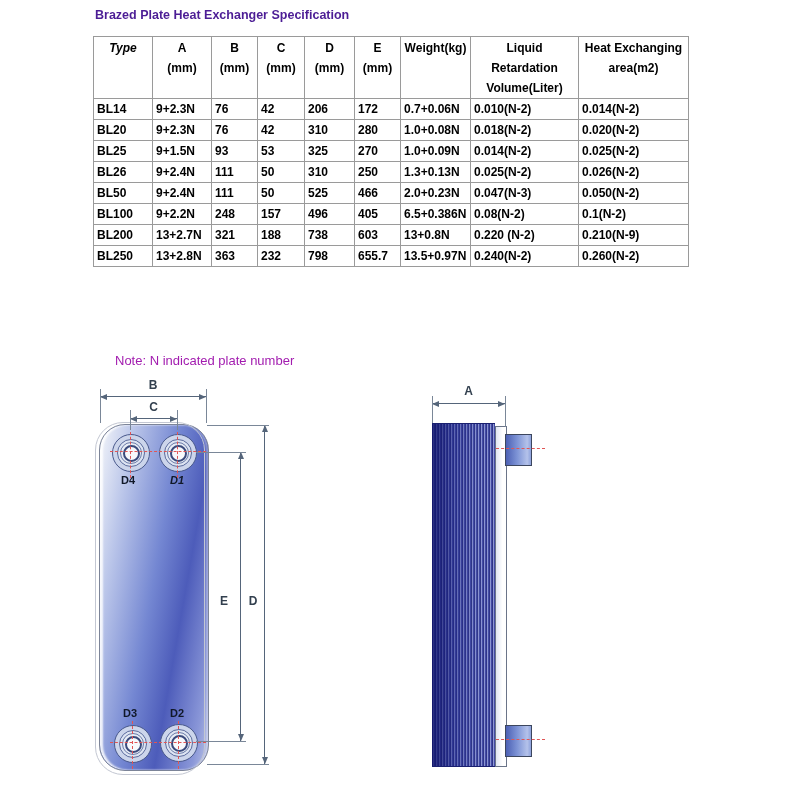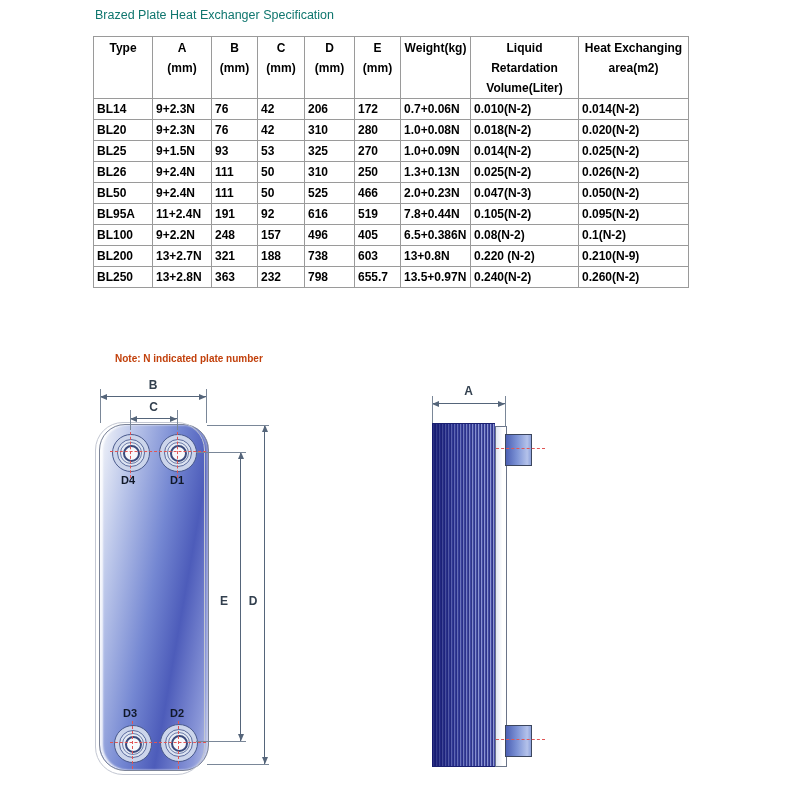--- a/index.html
+++ b/index.html
@@ -2,41 +2,41 @@
 <html><head>
 <meta charset="utf-8">
 <style>
   html,body { margin:0; padding:0; background:#ffffff; }
   .page {
     position:relative; width:785px; height:786px; background:#fff;
     font-family:"Liberation Sans", sans-serif; overflow:hidden;
   }
   .page-title {
     position:absolute; left:95px; top:8px;
-    font-size:12.5px; font-weight:normal; color:#0f766e;
+    font-size:12.5px; font-weight:bold; color:#4c1d95;
   }
   
   .spec-table {
     position:absolute; left:93px; top:36px;
     border-collapse:collapse; table-layout:fixed; width:582px;
     font-size:12px; font-weight:bold; color:#000;
   }
   .spec-table th, .spec-table td { border:1px solid #9a9a9a; overflow:hidden; white-space:nowrap; }
   .spec-table thead tr { height:62px; }
   .spec-table th { vertical-align:top; text-align:center; padding:1px 1px 0 1px; font-weight:bold; }
   .spec-table .th-line { line-height:20px; }
   .spec-table td { height:20px; padding:0 3px; vertical-align:middle; text-align:left; }
-  .spec-table th:nth-child(1){width:56px;} .spec-table th:nth-child(2){width:56px;}
+  .spec-table th:nth-child(1){width:56px;font-style:italic;} .spec-table th:nth-child(2){width:56px;}
   .spec-table th:nth-child(3){width:43px;} .spec-table th:nth-child(4){width:44px;}
   .spec-table th:nth-child(5){width:47px;} .spec-table th:nth-child(6){width:43px;}
   .spec-table th:nth-child(7){width:67px;} .spec-table th:nth-child(8){width:105px;}
   .spec-table th:nth-child(9){width:107px;}
   .note-text {
     position:absolute; left:115px; top:353px;
-    font-size:10px; font-weight:bold; color:#c2410c;
+    font-size:13px; font-weight:normal; color:#a21caf;
   }
   
   .dim-label { position:absolute; font-size:12px; font-weight:600; color:#33404f; text-align:center; }
   .dim-h { position:absolute; height:0; border-top:1px solid #55657a; }
   .dim-h::before { content:""; position:absolute; left:0; top:-3.5px;
     border-top:3px solid transparent; border-bottom:3px solid transparent; border-right:7px solid #55657a; }
   .dim-h::after { content:""; position:absolute; right:0; top:-3.5px;
     border-top:3px solid transparent; border-bottom:3px solid transparent; border-left:7px solid #55657a; }
   .dim-v { position:absolute; width:0; border-left:1px solid #55657a; }
   .dim-v::before { content:""; position:absolute; top:0; left:-3.5px;
@@ -180,31 +180,20 @@
         <tr>
           <td>BL50</td>
           <td>9+2.4N</td>
           <td>111</td>
           <td>50</td>
           <td>525</td>
           <td>466</td>
           <td>2.0+0.23N</td>
           <td>0.047(N-3)</td>
           <td>0.050(N-2)</td>
-        </tr>
-        <tr>
-          <td>BL95A</td>
-          <td>11+2.4N</td>
-          <td>191</td>
-          <td>92</td>
-          <td>616</td>
-          <td>519</td>
-          <td>7.8+0.44N</td>
-          <td>0.105(N-2)</td>
-          <td>0.095(N-2)</td>
         </tr>
         <tr>
           <td>BL100</td>
           <td>9+2.2N</td>
           <td>248</td>
           <td>157</td>
           <td>496</td>
           <td>405</td>
           <td>6.5+0.386N</td>
           <td>0.08(N-2)</td>
@@ -263,21 +252,21 @@
     </div>
     <div class="port" style="left:160px; top:724px;">
       <div class="ring">
           <div class="ring2">
             <div class="hole"></div>
           </div>
         </div>
     </div>
 
     <div class="port-label" style="left:112px; top:474px;">D4</div>
-    <div class="port-label" style="left:161px; top:474px;">D1</div>
+    <div class="port-label" style="left:161px; top:474px;font-style:italic;">D1</div>
     <div class="port-label" style="left:114px; top:707px;">D3</div>
     <div class="port-label" style="left:161px; top:707px;">D2</div>
 
     <div class="center-h" style="left:110px; top:451px; width:96px;"></div>
     <div class="center-v" style="left:130px; top:432px; height:46px;"></div>
     <div class="center-v" style="left:177px; top:432px; height:46px;"></div>
     <div class="center-h" style="left:110px; top:742px; width:96px;"></div>
     <div class="center-v" style="left:132px; top:721px; height:48px;"></div>
     <div class="center-v" style="left:178px; top:721px; height:48px;"></div>
 

